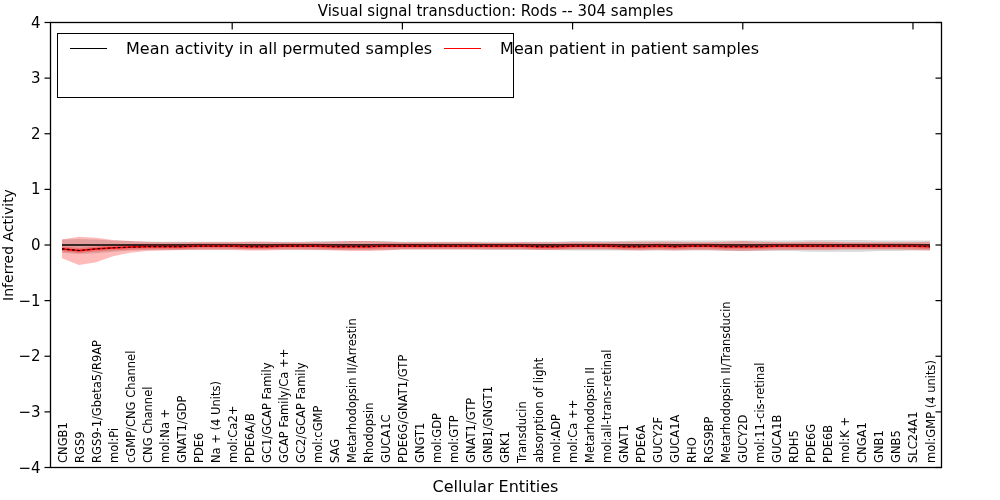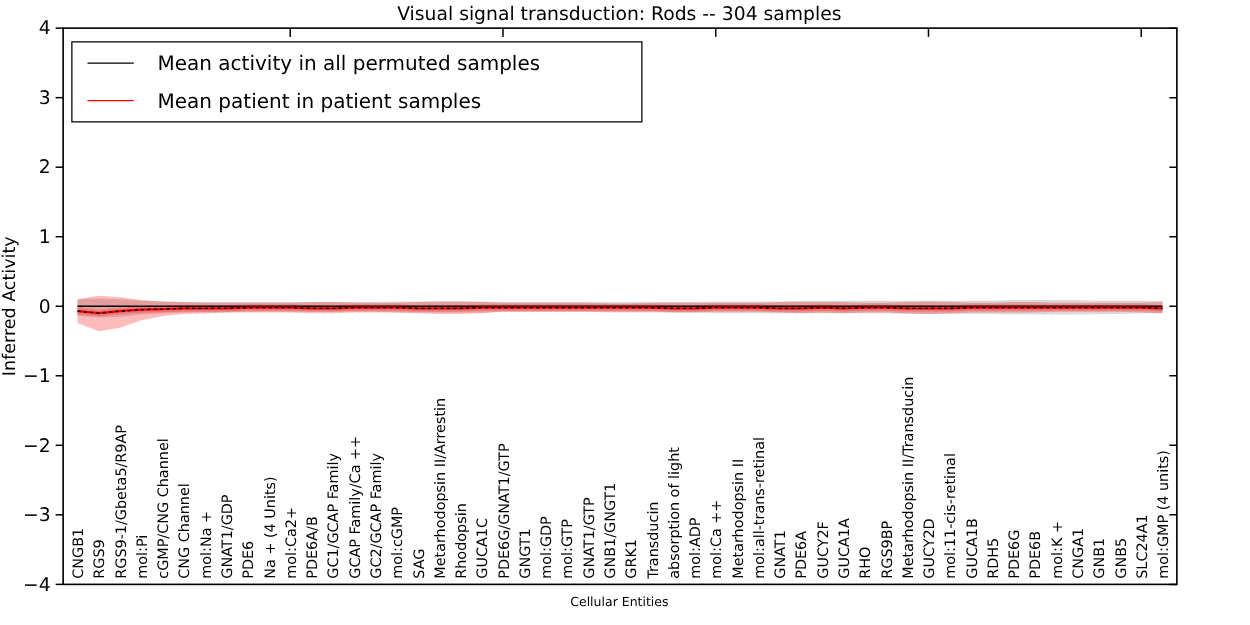--- a/index.html
+++ b/index.html
@@ -6,32 +6,32 @@
   .figure{
     position:relative;width:990px;height:500px;background:#ffffff;
     font-family:"DejaVu Sans",sans-serif;color:#000;overflow:hidden;
   }
   .title{
     position:absolute;left:50px;top:2px;width:891px;text-align:center;
     font-size:15px;
   }
   .xlabel{
     position:absolute;left:50px;top:477px;width:891px;text-align:center;
-    font-size:10px;
+    font-size:16px;
   }
   .ylabel{
     position:absolute;left:-140px;top:235px;width:300px;height:20px;
     text-align:center;font-size:14px;transform:rotate(-90deg);
   }
   .plot-svg{position:absolute;left:0;top:0;}
   svg text{font-family:"DejaVu Sans",sans-serif;}
   .legend{
     position:absolute;left:57px;top:33px;width:455px;height:63px;
     background:#fff;border:1.5px solid #000;z-index:5;
-    display:flex;flex-direction:column;justify-content:space-evenly;
+    display:flex;justify-content:space-evenly;
   }
   .legend-row{display:flex;align-items:center;padding-left:12px;height:29px;}
   .legend-line{width:37px;height:0;border-top:1.7px solid #000;margin-right:19px;flex:0 0 auto;}
   .legend-label{font-size:16px;white-space:nowrap;}
 </style>
 </head>
 <body>
 
 <div class="figure">
 

